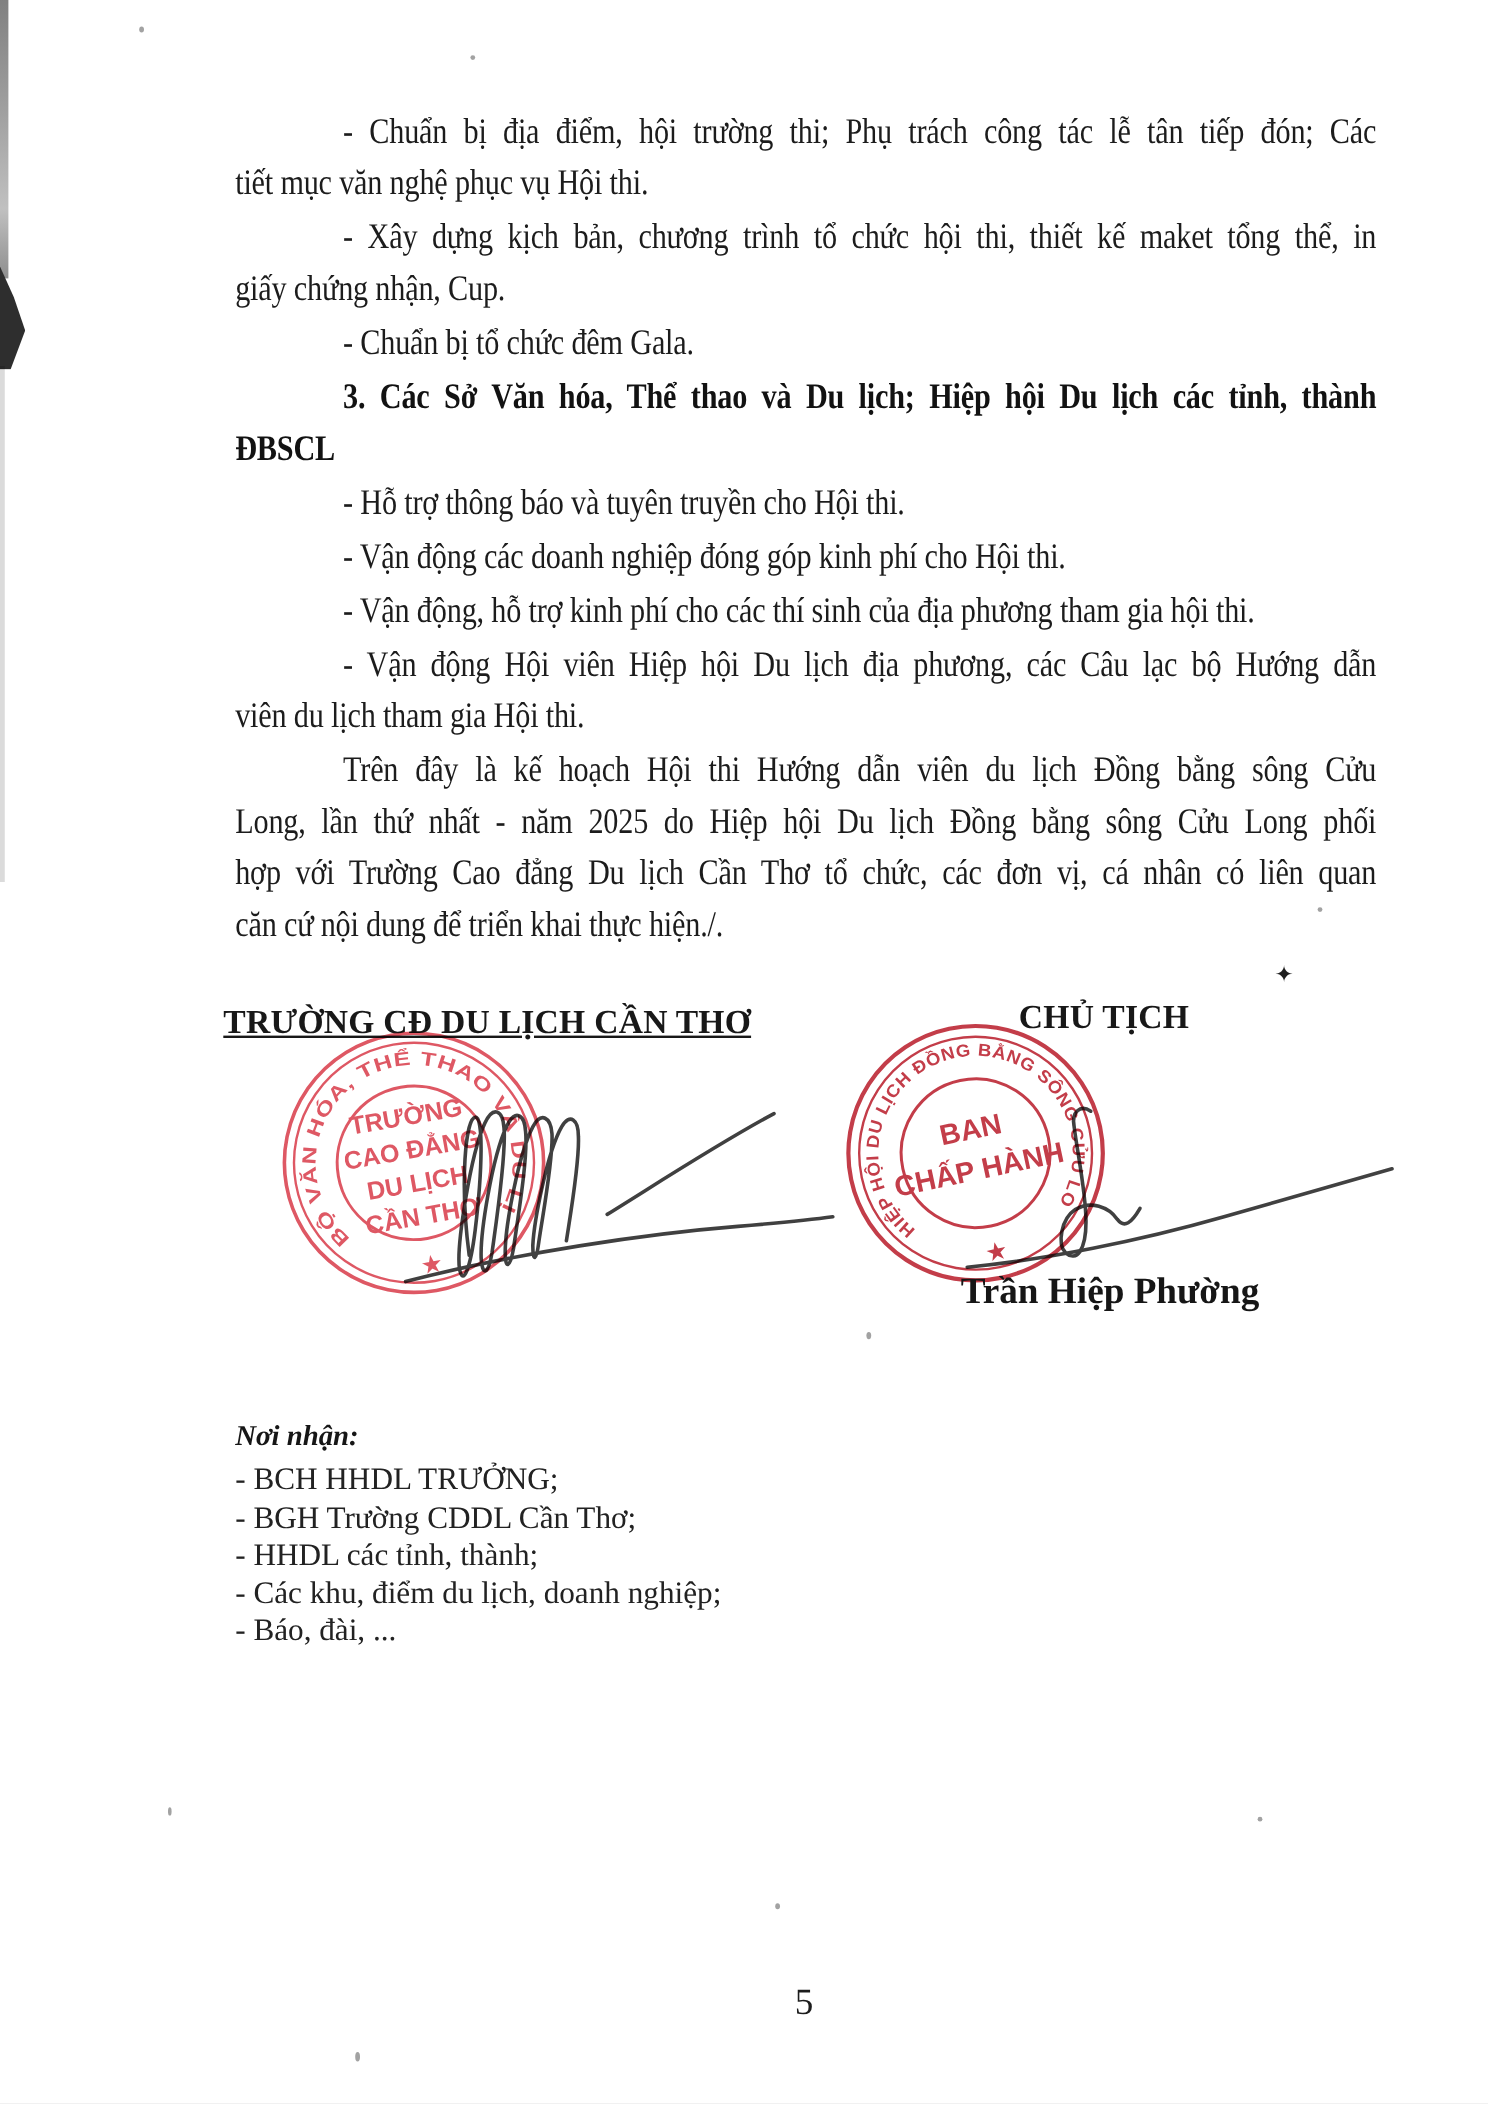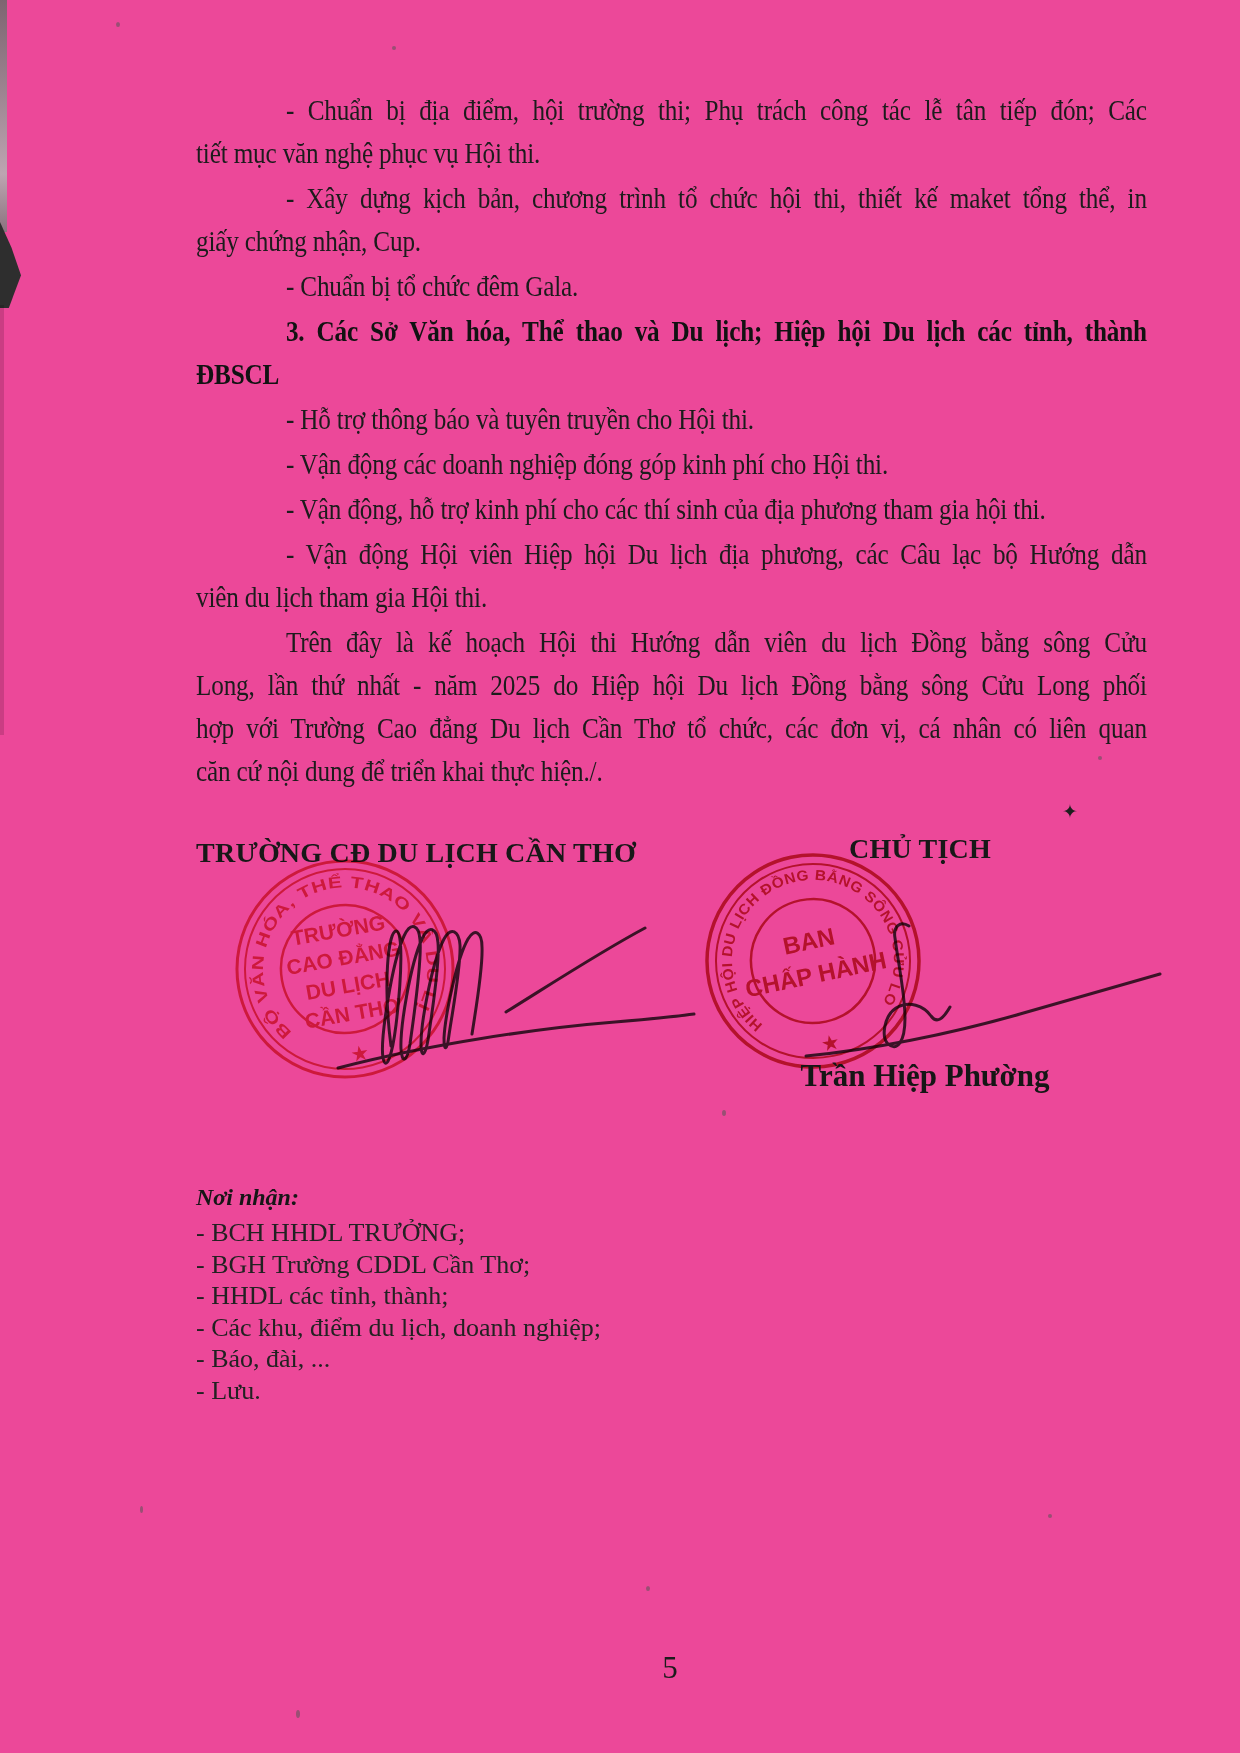--- a/index.html
+++ b/index.html
@@ -1,18 +1,18 @@
 <!DOCTYPE html>
 <html><head>
 <meta charset="utf-8">
 <style>
   html,body { margin:0; padding:0; background:#e8e8e8; }
   .page {
     position:relative; width:1240px; height:1753px; margin:0 auto;
-    background:#ec4899; overflow:hidden;
+    background:#ffffff; overflow:hidden;
     font-family:"Liberation Serif", serif; color:#1c1c1c;
   }
   
   .edge-strip { position:absolute; left:0; top:0; width:7px; height:232px;
     background:linear-gradient(180deg,#6a6a6a 0%,#8f8f8f 40%,#b5b5b5 75%,#7a7a7a 100%); opacity:.85; }
   .edge-wedge { position:absolute; left:0; top:222px; width:21px; height:86px; background:#2e2e2e;
     clip-path:polygon(0 0, 55% 30%, 100% 62%, 42% 100%, 0 100%); }
   .edge-faint { position:absolute; left:0; top:305px; width:4px; height:430px; background:rgba(0,0,0,.14); }
   .speck { position:absolute; background:#555; border-radius:50%; opacity:.55; }
 
@@ -24,21 +24,21 @@
   }
   .para { margin:0 0 2px 0; }
   .para.bold .line { font-weight:700; color:#121212; }
   .line { text-align:justify; text-align-last:justify; }
   .line.first { text-indent:107px; }
   .line.last { text-align-last:left; }
 
   
   .sig-head { position:absolute; text-align:center; font-weight:700; color:#181818;
     font-size:28px; line-height:38px; letter-spacing:0.2px; }
-  .sig-head-left { left:196px; top:834px; width:440px; }
+  .sig-head-left { left:186px; top:834px; width:440px;text-decoration:underline; }
   .sig-head-right { left:695px; top:830px; width:450px; }
   .sig-name { position:absolute; text-align:center; font-weight:700; color:#161616; font-size:31px; }
   .sig-name-left { left:280px; top:1064px; width:350px; }
   .sig-name-right { left:750px; top:1058px; width:350px; }
 
   .stamp { position:absolute; mix-blend-mode:multiply; opacity:.93; }
   .stamp-left { left:233px; top:853px; }
   .stamp-right { left:702px; top:848px; }
   .stamp text { font-family:"Liberation Sans", sans-serif; font-weight:700; }
   .sig-ink { position:absolute; left:320px; top:885px; mix-blend-mode:multiply; }
@@ -163,18 +163,17 @@
 
   <div class="sig-name sig-name-right">Trần Hiệp Phường</div>
 
   <div class="recipients">
     <div class="recipients-label">Nơi nhận:</div>
     <div class="recipients-item">- BCH HHDL TRƯỞNG;</div>
     <div class="recipients-item">- BGH Trường CDDL Cần Thơ;</div>
     <div class="recipients-item">- HHDL các tỉnh, thành;</div>
     <div class="recipients-item">- Các khu, điểm du lịch, doanh nghiệp;</div>
     <div class="recipients-item">- Báo, đài, ...</div>
-    <div class="recipients-item">- Lưu.</div>
   </div>
 
   <div class="page-number">5</div>
 
 </div>
 
 </body></html>

